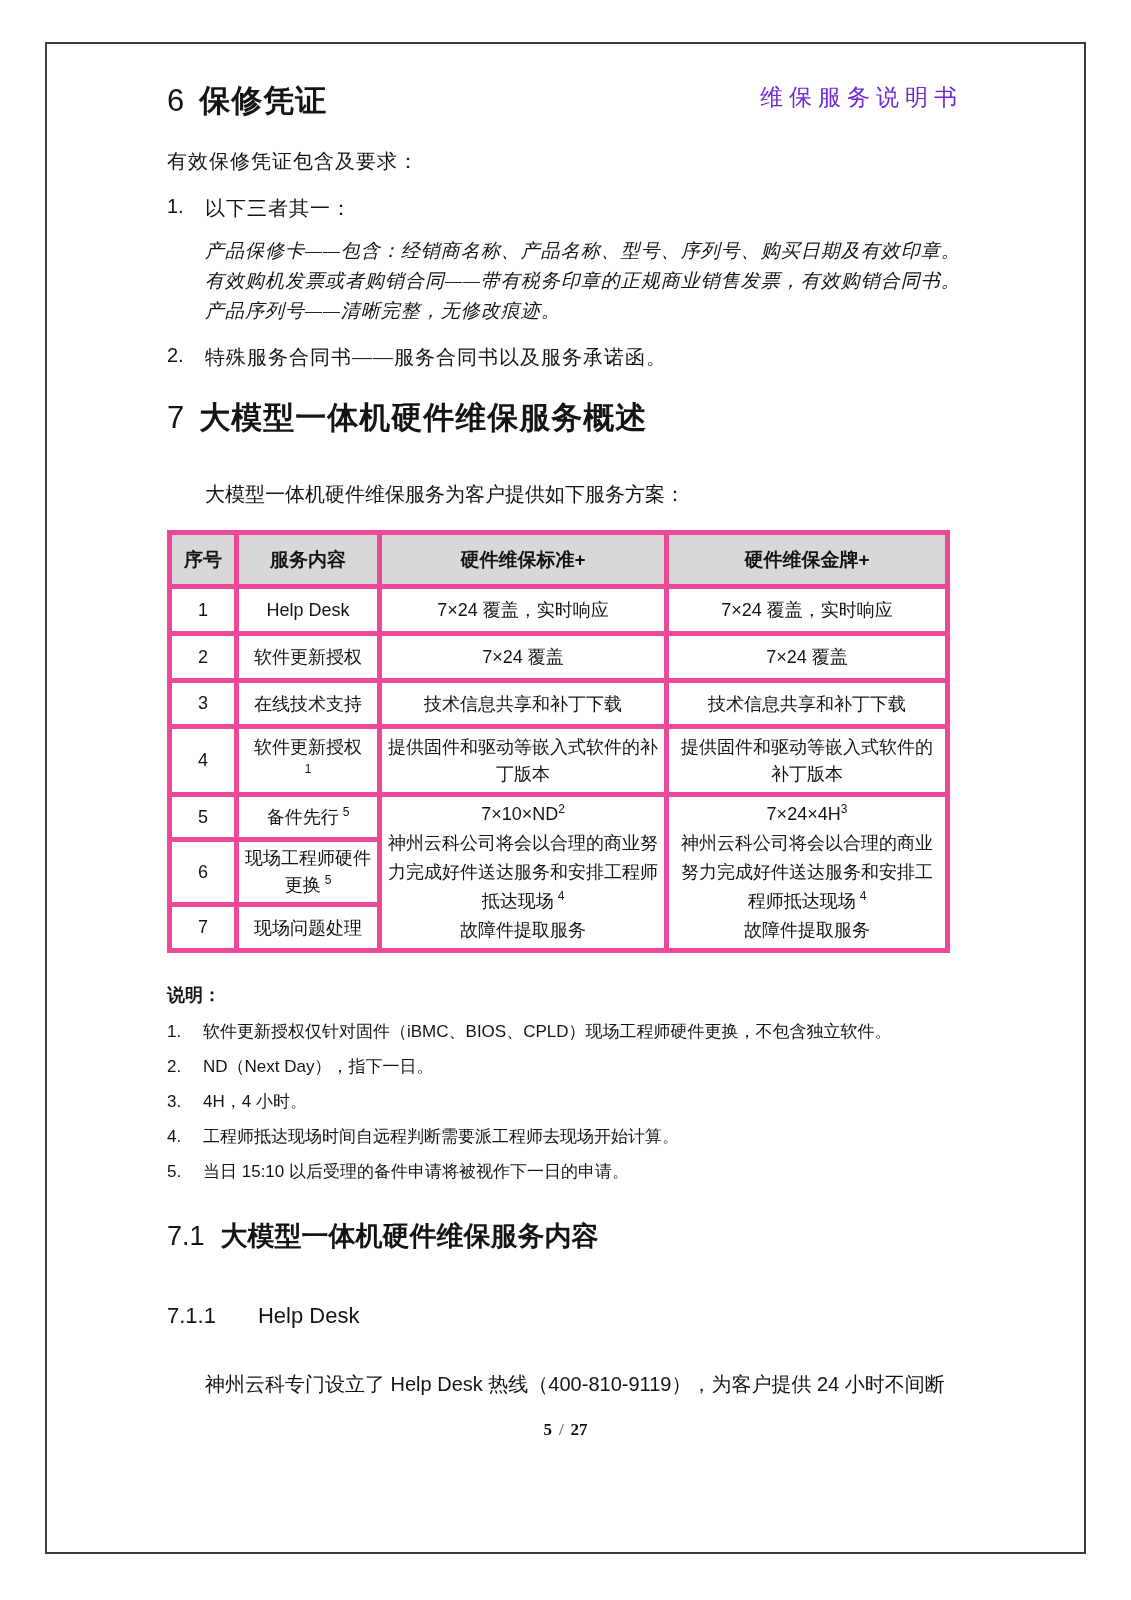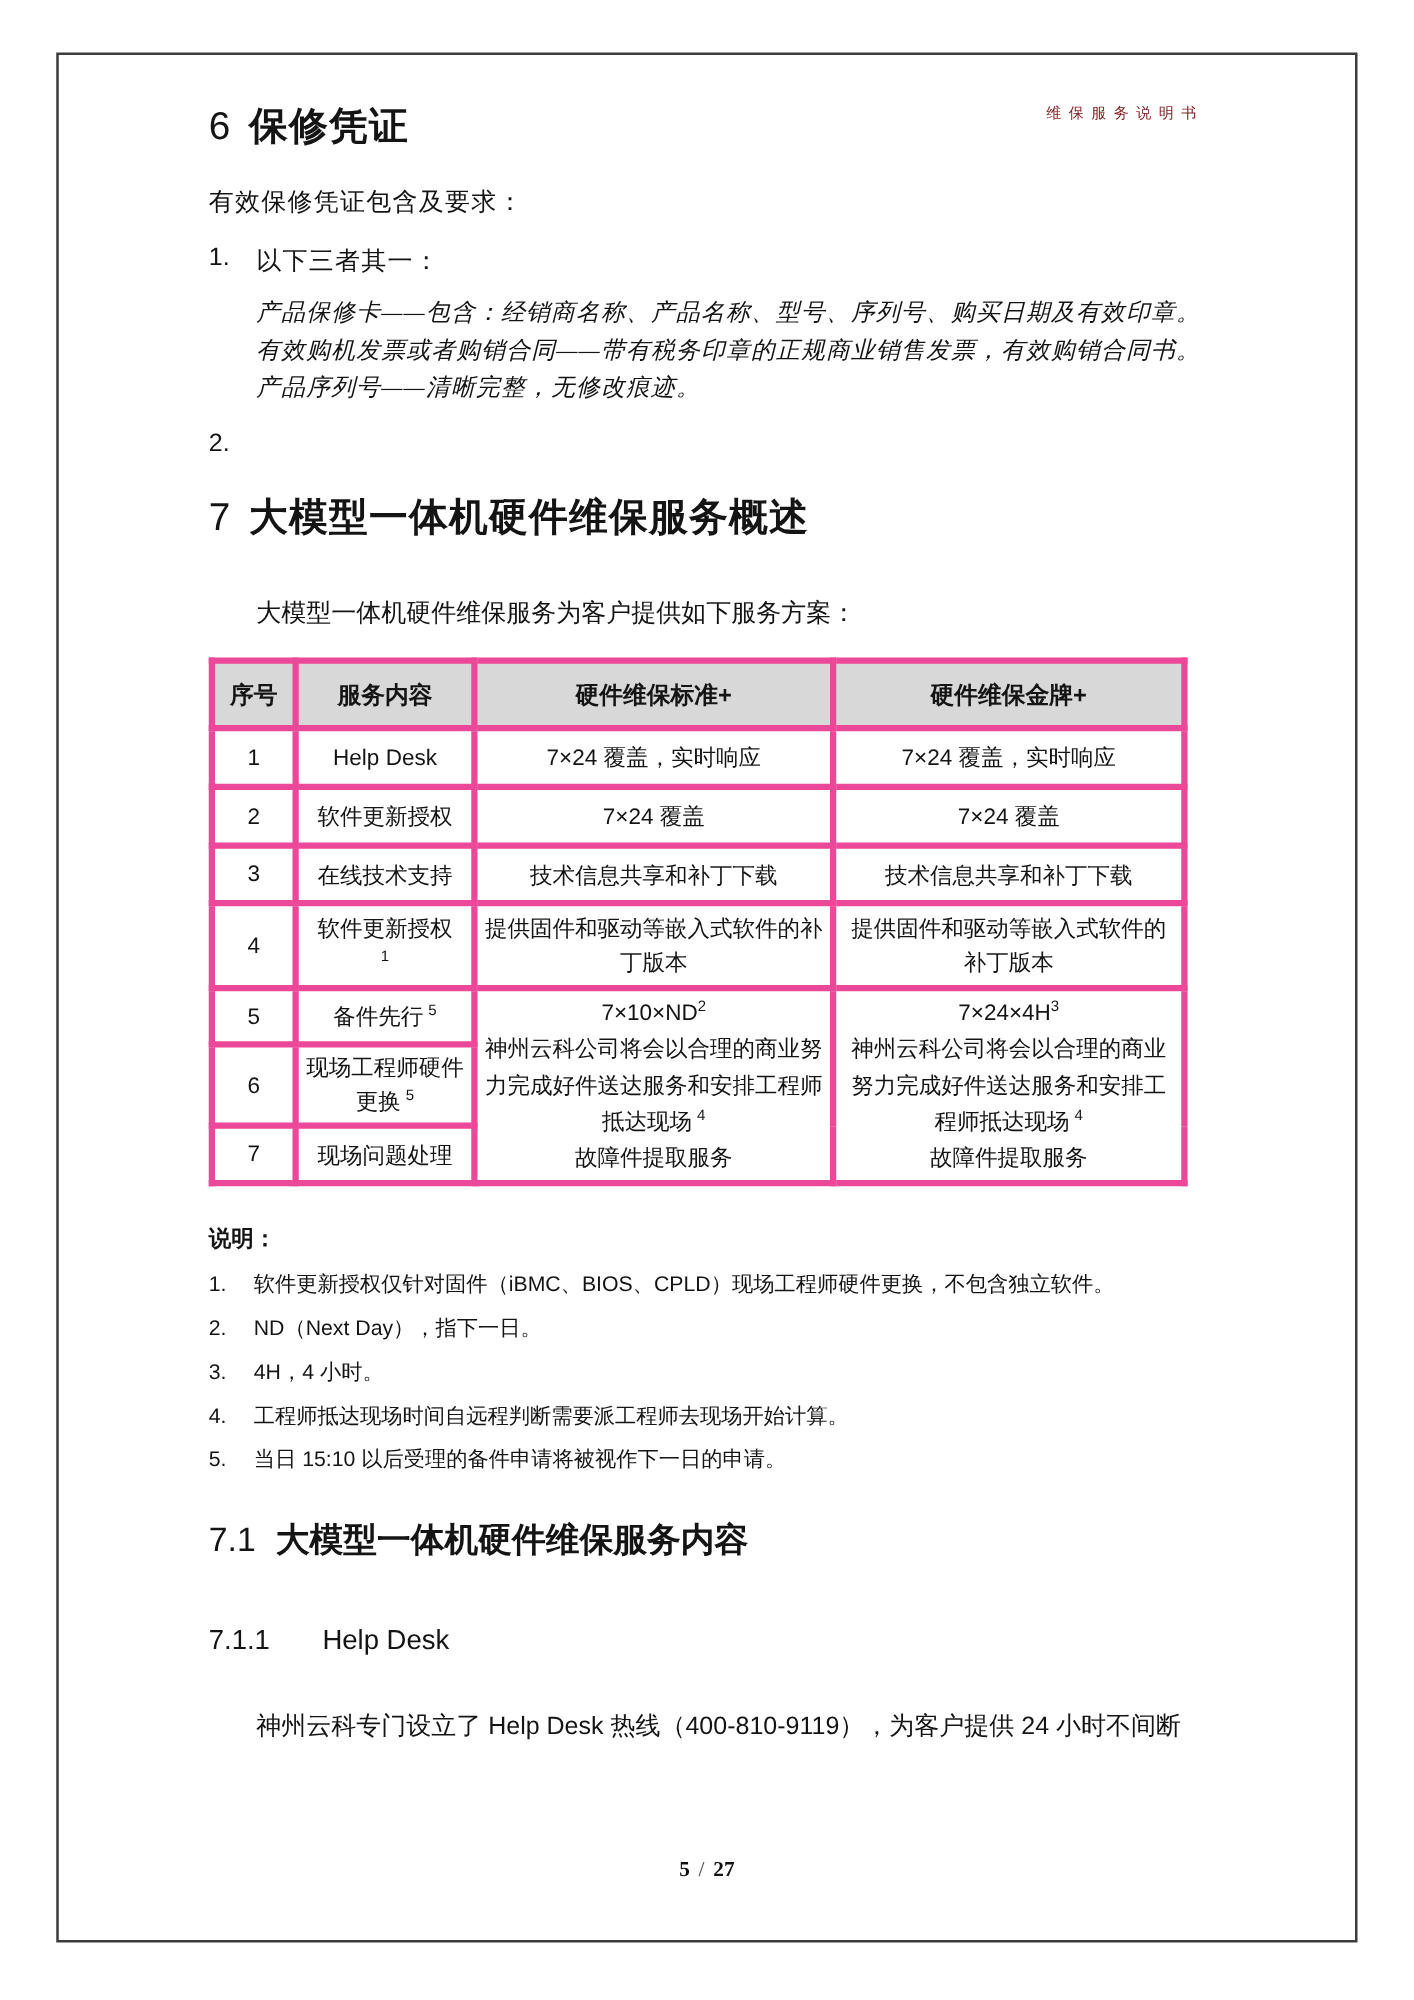--- a/index.html
+++ b/index.html
@@ -7,21 +7,21 @@
   body {
     width:1131px; height:1600px; position:relative; overflow:hidden;
     font-family:"Liberation Sans", sans-serif; color:#141414;
   }
   .page-border {
     position:absolute; left:45px; top:42px; width:1041px; height:1512px;
     border:2px solid #3c3c3c; background:transparent;
   }
   .header-title {
     position:absolute; top:82px; left:0; width:963px; text-align:right;
-    font-family:"Liberation Serif", serif; font-size:12px; letter-spacing:6px; color:#7f1d1d;
+    font-family:"Liberation Serif", serif; font-size:23px; letter-spacing:6px; color:#6d28d9;
   }
   .content { position:absolute; left:167px; top:0; width:778px; }
 
   h1 { font-size:31px; font-weight:700; letter-spacing:1px; }
   h1 .h-num { font-weight:400; margin-right:15px; letter-spacing:0; }
   .h1-6 { margin-top:80px; }
   .h1-7 { margin-top:26px; }
 
   .serif-body { font-family:"Liberation Serif", serif; letter-spacing:1px; }
 
@@ -60,21 +60,21 @@
   .note-num { width:36px; flex:none; }
 
   h2 { margin-top:36px; font-size:27px; font-weight:700; }
   h2 .h-num { font-weight:400; margin-right:16px; }
   h3 { margin-top:49px; font-size:22px; font-weight:400; }
   h3 .h-num { margin-right:42px; }
 
   .para-helpdesk { margin-top:42px; font-size:20px; text-indent:38px; }
 
   .footer {
-    position:absolute; top:1486px; left:0; width:1131px; text-align:center;
+    position:absolute; top:1420px; left:0; width:1131px; text-align:center;
     font-family:"Liberation Serif", serif; font-size:17px; font-weight:700; color:#111;
   }
   .footer .pg-sep { font-weight:400; margin:0 7px; color:#444; }
 </style>
 </head>
 <body>
 
 <div class="page-border"></div>
 
 <div class="header-title">维保服务说明书</div>
@@ -92,20 +92,21 @@
       <span class="li-num">1.</span>
       <span class="serif-body">以下三者其一：</span>
     </div>
     <div class="details serif-body">
       <div>产品保修卡——包含：经销商名称、产品名称、型号、序列号、购买日期及有效印章。</div>
       <div>有效购机发票或者购销合同——带有税务印章的正规商业销售发票，有效购销合同书。</div>
       <div>产品序列号——清晰完整，无修改痕迹。</div>
     </div>
     <div class="li">
       <span class="li-num">2.</span>
+      <span class="serif-body">特殊服务合同书——服务合同书以及服务承诺函。</span>
     </div>
   </div>
 
   <h1 class="h1-7">
     <span class="h-num">7</span><span>大模型一体机硬件维保服务概述</span>
   </h1>
 
   <div class="intro7">大模型一体机硬件维保服务为客户提供如下服务方案：</div>
 
   <table>

